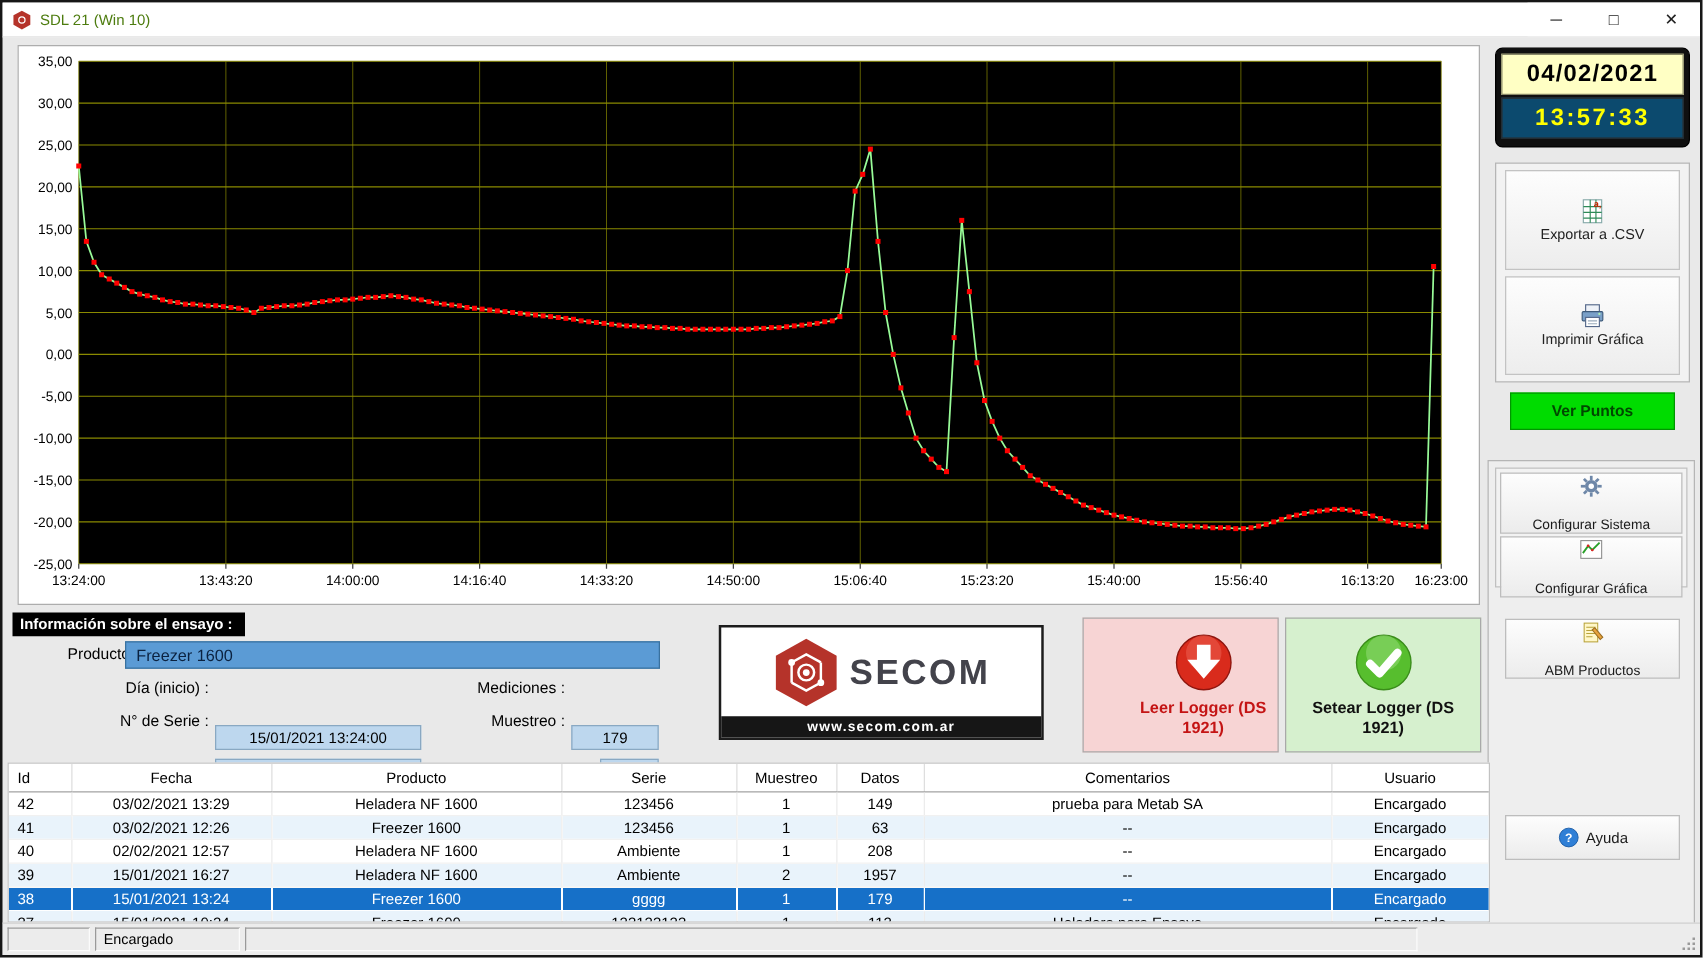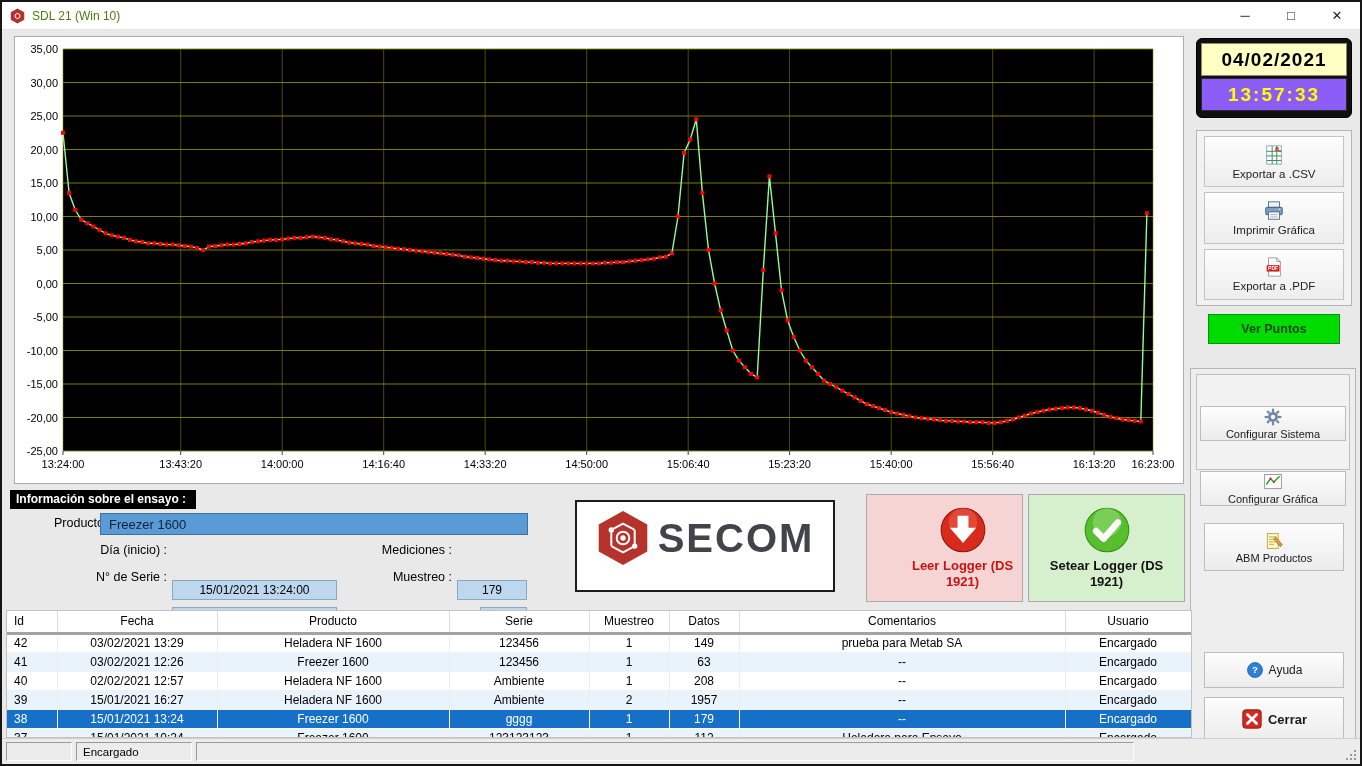--- a/index.html
+++ b/index.html
@@ -17,34 +17,34 @@
   .winbtn{width:46px;height:27px;border:none;background:#fff;font-size:13px;color:#222;display:flex;align-items:center;justify-content:center;}
 
   
   #chart-box{position:absolute;left:12px;top:34px;width:1170px;height:448px;background:#fff;border:1px solid #adadad;}
   #chart-svg{width:1168px;height:446px;display:block;}
   #chart-svg text.axis{font-family:"Liberation Sans",sans-serif;font-size:11px;fill:#000;}
 
   
   #clock{position:absolute;left:1194px;top:36px;width:156px;height:80px;background:#101010;border-radius:6px;border:1px solid #000;padding:4px;}
   #clock .date{height:33px;background:var(--clock-date-bg,#ffffc4);border:1px solid #8a8a6a;color:#000;font-weight:bold;font-size:19px;display:flex;align-items:center;justify-content:center;letter-spacing:1px;}
-  #clock .time{height:33px;margin-top:2px;background:#8b5cf6;border:1px solid #2a2a2a;color:var(--clock-time-color,#ffff00);font-weight:bold;font-size:19px;display:flex;align-items:center;justify-content:center;letter-spacing:2px;}
+  #clock .time{height:33px;margin-top:2px;background:#0c4a6e;border:1px solid #2a2a2a;color:var(--clock-time-color,#ffff00);font-weight:bold;font-size:19px;display:flex;align-items:center;justify-content:center;letter-spacing:2px;}
 
   
   #export-panel{position:absolute;left:1194px;top:128px;width:156px;height:176px;background:#f2f2f2;border:1px solid #b5b5b5;padding:5px 7px;display:flex;flex-direction:column;gap:5px;}
   .xbtn{flex:1;background:linear-gradient(#fdfdfd,#ededed);border:1px solid #c3c3c3;display:flex;flex-direction:column;align-items:center;justify-content:center;gap:2px;font-size:11.5px;color:#222;}
   .xbtn svg{width:22px;height:22px;}
 
   #ver-puntos{position:absolute;left:1206px;top:312px;width:132px;height:30px;background:var(--ver-puntos-bg,#00dc00);border:1px solid #009600;color:#004800;font-weight:bold;font-size:12.5px;}
 
   
   #tools-panel{position:absolute;left:1188px;top:366px;width:166px;height:378px;border:1px solid #b5b5b5;background:#eee;}
   #config-group{position:absolute;left:5px;top:5px;width:154px;height:96px;background:#f2f2f2;border:1px solid #c0c0c0;padding:3px;display:flex;flex-direction:column;gap:2px;}
   .tbtn{background:linear-gradient(#fdfdfd,#ececec);border:1px solid #bdbdbd;display:flex;align-items:center;justify-content:center;font-size:11px;color:#1a1a1a;gap:5px;}
-  .tbtn.vert{flex-direction:column;gap:1px;margin-top:28px;}
+  .tbtn.vert{flex-direction:column;gap:15px;}
   #btn-config-sys,#btn-config-graf{flex:1;}
   #btn-abm{position:absolute;left:13px;top:126px;width:140px;height:48px;}
   #btn-ensayos{position:absolute;left:13px;top:210px;width:140px;height:54px;font-size:12px;}
   #btn-ensayos .two{width:76px;text-align:center;line-height:1.25;}
   #btn-ayuda{position:absolute;left:13px;top:283px;width:140px;height:36px;font-size:12px;}
   #btn-cerrar{position:absolute;left:13px;top:328px;width:140px;height:44px;font-size:13px;font-weight:bold;}
   .tbtn svg{flex:0 0 auto;}
 
   
   #info-header{position:absolute;left:8px;top:488px;background:#000;color:#fff;font-weight:bold;font-size:12px;padding:2px 10px 3px 6px;}
@@ -57,33 +57,33 @@
   #lbl-med{left:345px;top:541px;width:105px;text-align:right;}
   #val-med{left:455px;top:538px;width:70px;height:20px;}
   #lbl-serie{left:55px;top:568px;width:110px;text-align:right;}
   #val-serie{left:170px;top:565px;width:165px;height:20px;}
   #lbl-mue{left:345px;top:568px;width:105px;text-align:right;}
   #val-mue{left:478px;top:565px;width:47px;height:20px;}
 
   
   #secom{position:absolute;left:573px;top:498px;width:260px;height:92px;background:#fff;border:2px solid #1c1c1c;}
   #secom .row{display:flex;align-items:center;justify-content:center;gap:8px;height:72px;}
-  #secom .brand{font-size:40px;font-weight:bold;color:#43434b;letter-spacing:2px;}
+  #secom .brand{font-size:28px;font-weight:bold;color:#43434b;letter-spacing:2px;}
   #secom .url{position:absolute;left:0;right:0;bottom:0;height:17px;background:#161616;color:#fff;font-size:11px;font-weight:bold;display:flex;align-items:center;justify-content:center;letter-spacing:1px;}
 
   
   .logbtn{position:absolute;top:492px;width:157px;height:108px;border:1px solid #a9a9a9;display:flex;flex-direction:column;align-items:center;justify-content:center;gap:4px;font-weight:bold;font-size:13px;line-height:1.2;text-align:center;padding:4px;}
   #btn-leer{left:864px;background:var(--leer-bg,#f7d4d4);color:#c41414;padding-left:40px;}
   #btn-setear{left:1026px;background:var(--setear-bg,#d6f0ce);color:#111;}
   .logbtn svg{width:48px;height:48px;}
 
   
   #grid-box{position:absolute;left:4px;top:608px;width:1186px;height:128px;background:#fff;border:1px solid #c2c2c2;overflow:hidden;}
   #grid{border-collapse:collapse;table-layout:fixed;width:1184px;font-size:12px;}
-  #grid th{font-weight:normal;height:22px;border-bottom:3px solid #a3a3a3;border-right:1px solid #dedede;text-align:center;background:#fff;}
+  #grid th{font-weight:normal;height:22px;border-bottom:1px solid #a3a3a3;border-right:1px solid #dedede;text-align:center;background:#fff;}
   #grid td{height:19px;padding:1px 4px;text-align:center;border-right:1px solid #ececec;border-bottom:1px solid #f1f1f1;white-space:nowrap;overflow:hidden;}
   #grid th.cid,#grid td.cid{text-align:left;padding-left:7px;}
   #grid tr.alt{background:var(--row-alt,#e9f3fb);}
   #grid tr.sel{background:var(--selected-row,#1670c8);color:#fff;}
   #grid tr.sel td{border-color:transparent;}
 
   
   #statusbar{position:absolute;left:0;right:0;bottom:0;height:26px;background:#ececec;border-top:1px solid #cfcfcf;}
   .scell{position:absolute;top:3px;height:19px;background:#ececec;border:1px solid;border-color:#9a9a9a #fbfbfb #fbfbfb #9a9a9a;font-size:11.5px;display:flex;align-items:center;padding-left:6px;}
   #scell0{left:4px;width:66px;}
@@ -382,29 +382,20 @@
     <button class="xbtn">
       <svg viewBox="0 0 24 24">
           <rect x="6" y="2" width="12" height="6" fill="#eef2f8" stroke="#55688a"></rect>
           <rect x="3" y="8" width="18" height="8" rx="1" fill="#7aa0c8" stroke="#3d5a7a"></rect>
           <rect x="6" y="13" width="12" height="8" fill="#fff" stroke="#55688a"></rect>
           <path d="M8 16h8M8 18.5h8" stroke="#9ab"></path>
           <circle cx="18" cy="10" r="1" fill="#aef2ae"></circle>
         </svg>
       <span>Imprimir Gráfica</span>
     </button>
-    <button class="xbtn">
-      <svg viewBox="0 0 24 24">
-          <path d="M6 2h9l4 4v16H6z" fill="#fff" stroke="#999"></path>
-          <path d="M15 2v4h4" fill="none" stroke="#999"></path>
-          <rect x="4" y="10" width="14" height="7" fill="#d21f1f"></rect>
-          <text x="11" y="15.6" font-size="5.5" font-weight="bold" fill="#fff" text-anchor="middle">PDF</text>
-        </svg>
-      <span>Exportar a .PDF</span>
-    </button>
   </div>
 
   <button id="ver-puntos">Ver Puntos</button>
 
   <div id="tools-panel">
     <div id="config-group">
       <button id="btn-config-sys" class="tbtn vert">
         <svg width="20" height="20" viewBox="0 0 24 24">
             <g fill="#6e87a8">
               <rect x="10.7" y="2" width="2.6" height="4"></rect>
@@ -439,27 +430,20 @@
         </svg>
       <span>ABM Productos</span>
     </button>
     <button id="btn-ayuda" class="tbtn">
       <svg width="18" height="18" viewBox="0 0 24 24">
           <circle cx="12" cy="12" r="10" fill="#2f7fd6" stroke="#1b5ca6"></circle>
           <text x="12" y="16.5" font-size="13" font-weight="bold" fill="#fff" text-anchor="middle">?</text>
         </svg>
       <span>Ayuda</span>
     </button>
-    <button id="btn-cerrar" class="tbtn">
-      <svg width="22" height="22" viewBox="0 0 24 24">
-          <rect x="2" y="2" width="20" height="20" rx="3" fill="#d6281e" stroke="#8e150e"></rect>
-          <path d="M7 7l10 10M17 7L7 17" stroke="#fff" stroke-width="3" stroke-linecap="round"></path>
-        </svg>
-      <span>Cerrar</span>
-    </button>
   </div>
 
   <div id="info-header">Información sobre el ensayo :</div>
   <span class="ilbl" id="lbl-producto">Producto</span>
   <div id="field-producto">Freezer 1600</div>
   <span class="ilbl" id="lbl-dia">Día (inicio) :</span>
   <div class="ival" id="val-dia">15/01/2021 13:24:00</div>
   <span class="ilbl" id="lbl-med">Mediciones :</span>
   <div class="ival" id="val-med">179</div>
   <span class="ilbl" id="lbl-serie">N° de Serie :</span>
@@ -477,20 +461,21 @@
           </g>
         <circle cx="30" cy="32" r="7" stroke="#fff" stroke-width="2.2" fill="none"></circle>
         <g fill="#fff">
             <circle cx="17" cy="23" r="3"></circle>
             <circle cx="43" cy="41" r="3"></circle>
             <circle cx="30" cy="32" r="3"></circle>
           </g>
       </svg>
       <span class="brand">SECOM</span>
     </div>
+    <div class="url">www.secom.com.ar</div>
   </div>
 
   <button class="logbtn" id="btn-leer">
     <svg viewBox="0 0 44 44">
         <circle cx="22" cy="22" r="20" fill="#d92b1c" stroke="#8e150e"></circle>
         <circle cx="22" cy="15" r="13" fill="#ef6a5a" opacity="0.45"></circle>
         <polygon points="17,9 27,9 27,20 34,20 22,34 10,20 17,20" fill="#fff"></polygon>
       </svg>
     <span>Leer Logger (DS 1921)</span>
   </button>

